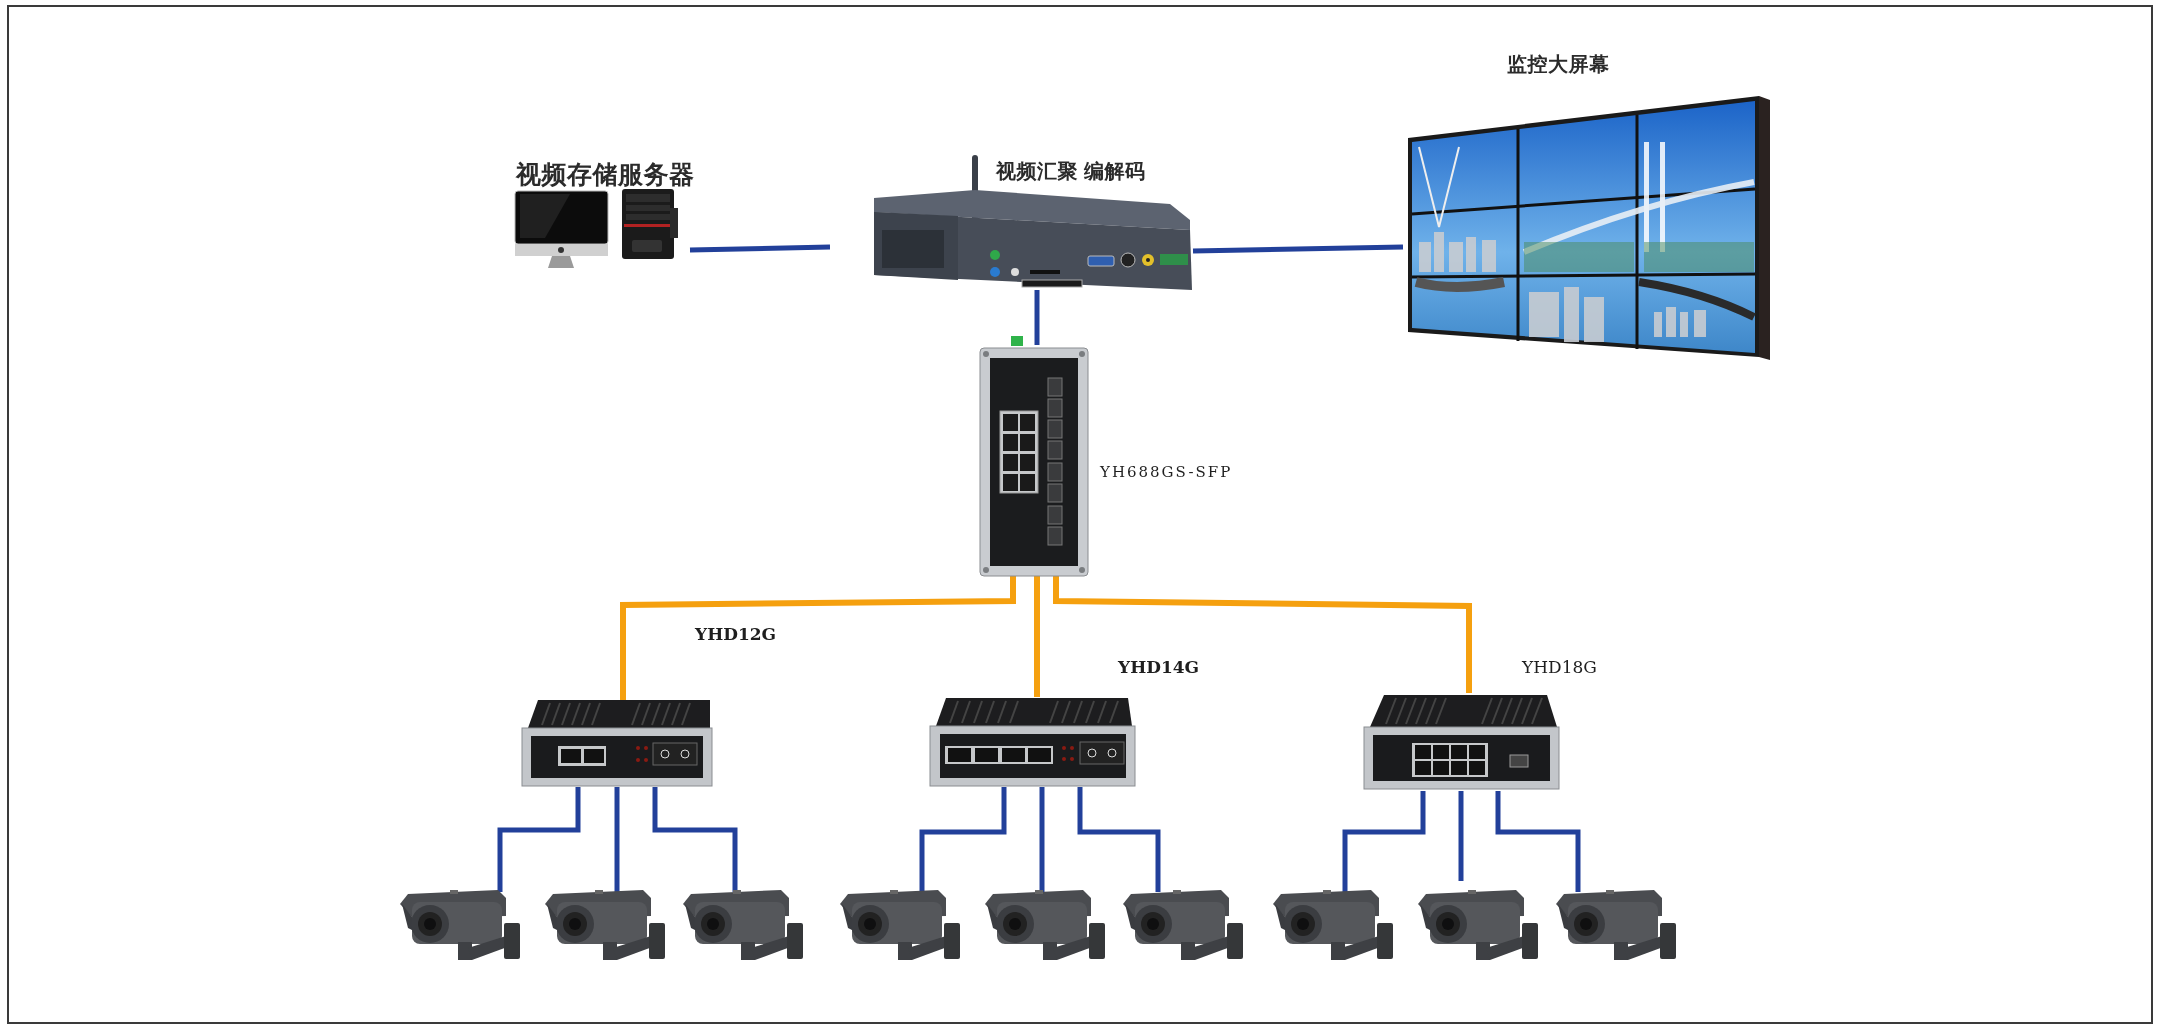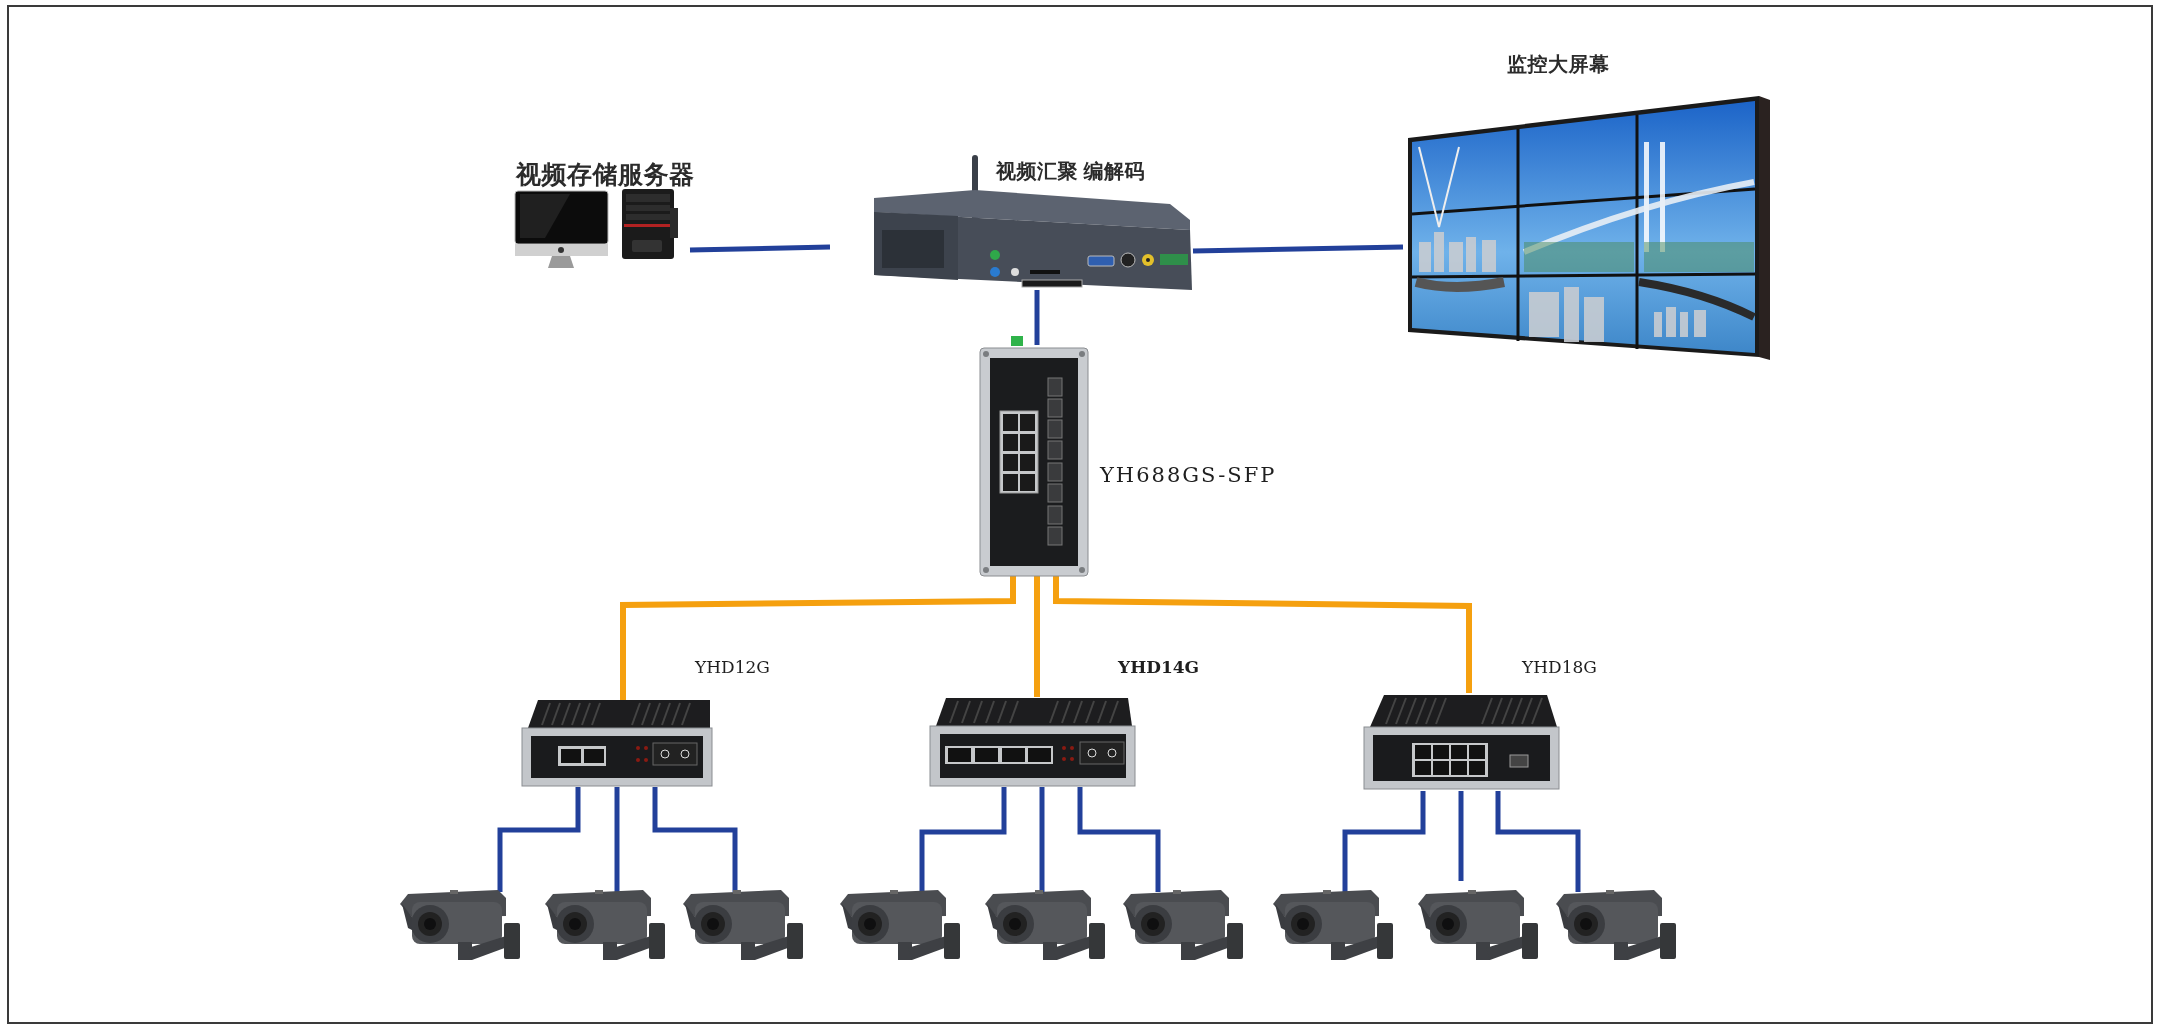--- a/index.html
+++ b/index.html
@@ -1,18 +1,18 @@
 <!DOCTYPE html>
 <html><head>
 <meta charset="utf-8">
 <style>
   html, body { margin:0; padding:0; background:#ffffff; }
   body { width:2167px; height:1034px; position:relative; overflow:hidden; font-family:"DejaVu Sans", sans-serif; }
   .frame { position:absolute; left:7px; top:5px; width:2146px; height:1019px; border:2px solid #3a3a3a; box-sizing:border-box; }
-  .label-cn { position:absolute; font-family:Liberation Serif, serif; font-weight:bold; color:#2b2b2b; font-size:20px; letter-spacing:0.5px; white-space:nowrap; }
+  .label-cn { position:absolute; font-family:Liberation Sans, sans-serif; font-weight:bold; color:#2b2b2b; font-size:20px; letter-spacing:0.5px; white-space:nowrap; }
   .label-model { position:absolute; font-family:"DejaVu Serif", serif; color:#1f1f1f; white-space:nowrap; }
   svg.wires { position:absolute; left:0; top:0; }
   .dev { position:absolute; }
 </style>
 </head>
 <body>
 
 <div class="frame"></div>
 
 <svg class="wires" width="2167" height="1034">
@@ -150,23 +150,23 @@
     <rect x="70" y="170" width="14" height="18"></rect>
       <rect x="70" y="191" width="14" height="18"></rect>
   </g>
   <g fill="#7a7d80">
       <circle cx="8" cy="18" r="3"></circle>
       <circle cx="104" cy="18" r="3"></circle>
       <circle cx="8" cy="234" r="3"></circle>
       <circle cx="104" cy="234" r="3"></circle>
     </g>
 </svg>
-<div class="label-model" style="left:1100px; top:463px; font-size:21px; letter-spacing:2px;">YH688GS-SFP</div>
-
-<div class="label-model" style="left:695px; top:657px; font-size:17px;">YHD12G</div>
+<div class="label-model" style="left:1100px; top:463px; font-size:15px; letter-spacing:2px;">YH688GS-SFP</div>
+
+<div class="label-model" style="left:695px; top:624px; font-size:17px;font-weight:bold;">YHD12G</div>
 <svg class="dev" style="left:520px; top:698px;" width="195" height="92">
   <polygon points="18,2 190,2 190,30 8,30" fill="#1d1d1f"></polygon>
   <g stroke="#444" stroke-width="2">
       <line x1="30" y1="5" x2="22" y2="27"></line>
       <line x1="40" y1="5" x2="32" y2="27"></line>
       <line x1="50" y1="5" x2="42" y2="27"></line>
       <line x1="60" y1="5" x2="52" y2="27"></line>
       <line x1="70" y1="5" x2="62" y2="27"></line>
       <line x1="80" y1="5" x2="72" y2="27"></line>
       <line x1="120" y1="5" x2="112" y2="27"></line>

